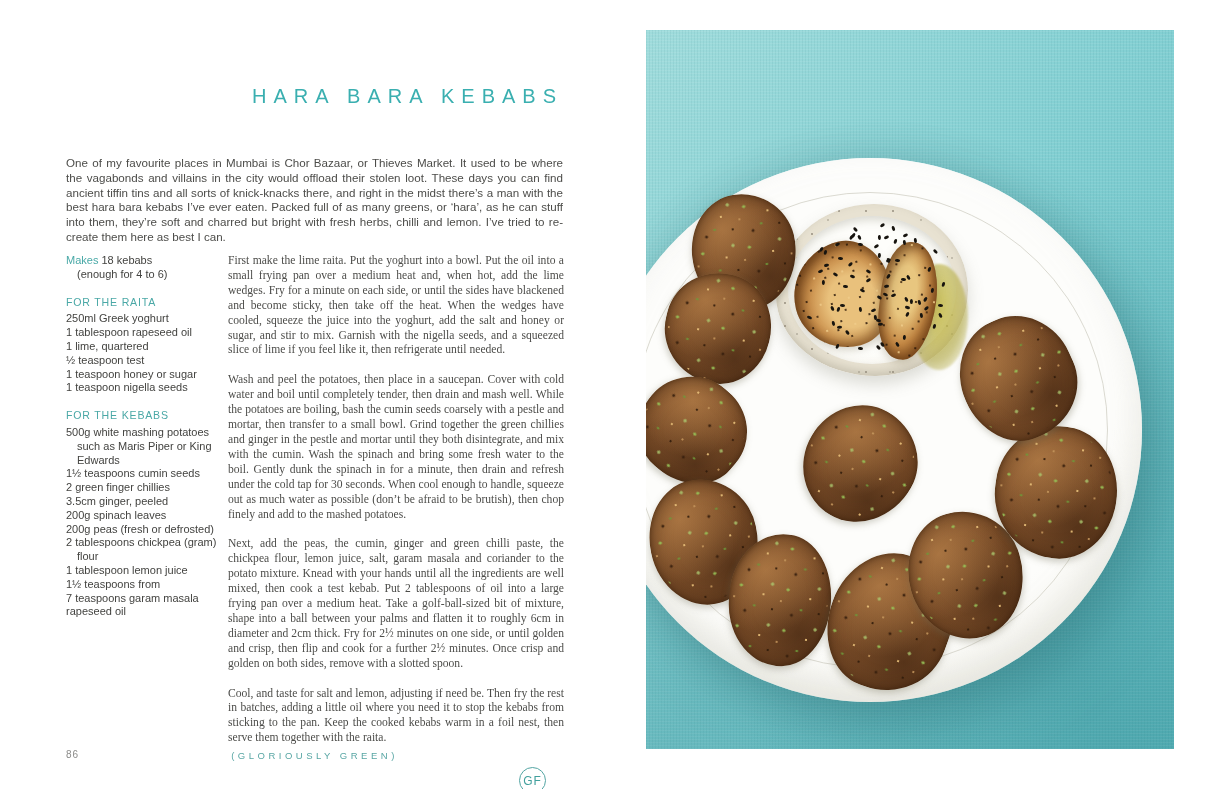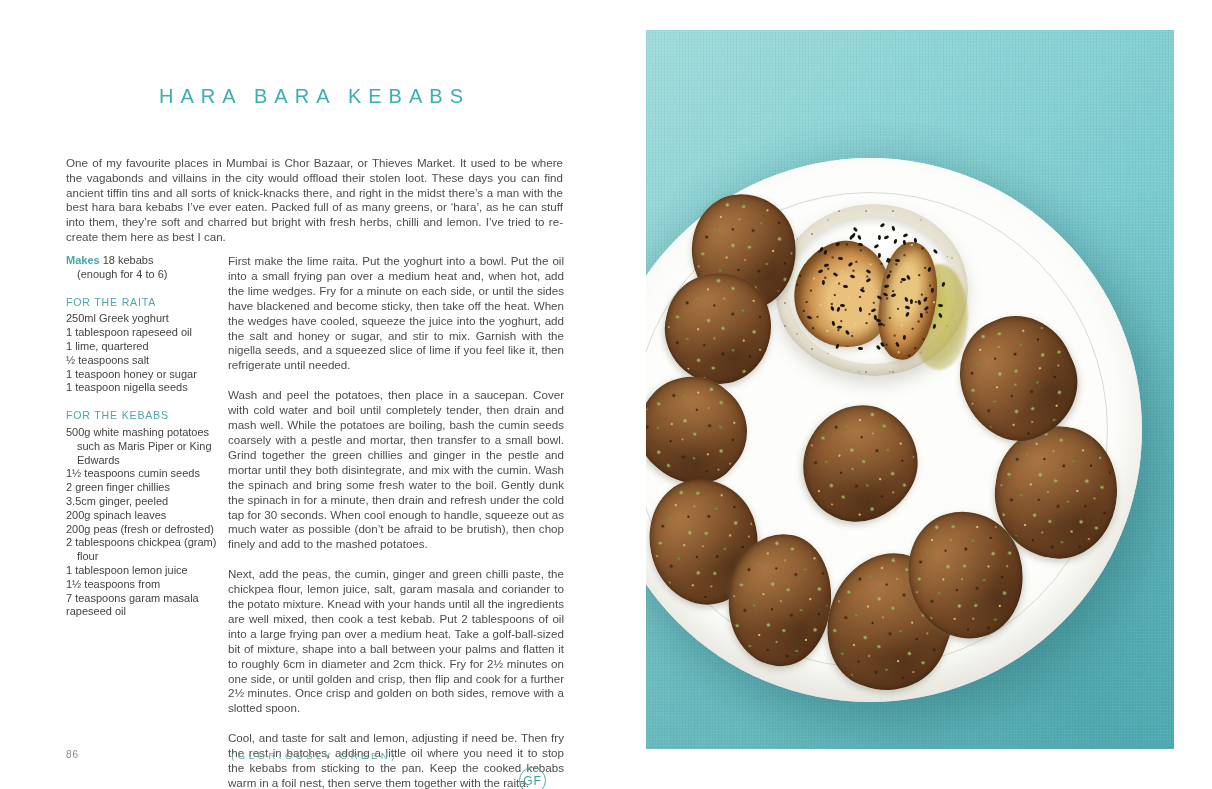--- a/index.html
+++ b/index.html
@@ -3,37 +3,37 @@
 <meta charset="utf-8">
 <style>
   * { margin:0; padding:0; box-sizing:border-box; }
   html,body { background:#ffffff; }
   #page {
     position:relative; width:1212px; height:789px; background:#ffffff;
     font-family:"Liberation Sans", sans-serif; color:#474744; overflow:hidden;
   }
 
   
-  .title-block { position:absolute; left:66px; top:82px; width:497px; text-align:center; }
+  .title-block { position:absolute; left:66px; top:82px; width:497px; text-align:right; }
   .title-line { font-size:20px; letter-spacing:7px; line-height:28px; color:#3aafb0; font-weight:400; }
 
   .intro { position:absolute; left:66px; top:156px; width:497px;
            font-size:11.6px; line-height:14.8px; text-align:justify; color:#4c4c49; }
 
   .ingredients { position:absolute; left:66px; top:254px; width:166px;
                  font-size:11px; line-height:13.8px; color:#434340; }
   .yield { margin-bottom:14px; }
-  .yield-label { color:#49a9a7;font-weight:bold; }
+  .yield-label { color:#49a9a7; }
   .yield-note { padding-left:11px; }
   .ing-head { color:#4aa8a6; letter-spacing:0.8px; font-size:10.6px; margin:14px 0 3px 0; }
   .ing-item { padding-left:11px; text-indent:-11px; }
 
   .method { position:absolute; left:228px; top:254px; width:336px;
             font-size:11.6px; line-height:14.9px; text-align:justify; color:#4c4c49; }
-  .method p { margin-bottom:15px; }
+  .method p { margin-bottom:15px;font-family:Liberation Serif, serif; }
 
   .footer-pagenum { position:absolute; left:66px; top:749px; font-size:10px; color:#8b8b89; letter-spacing:1px; }
   .footer-chapter { position:absolute; left:66px; top:750px; width:497px; text-align:center;
                     font-size:9.5px; letter-spacing:3.5px; color:#58a6a4; }
   .gf-badge { position:absolute; left:519px; top:767px; width:27px; height:27px;
               border:1.2px solid #53a5a3; border-radius:50%; color:#41a09d;
               font-size:12px; letter-spacing:1px; display:flex; align-items:center; justify-content:center; }
 
   
   .photo { position:absolute; left:646px; top:30px; width:528px; height:719px; overflow:hidden;
@@ -115,21 +115,21 @@
     <div class="yield">
       <span class="yield-label">Makes</span>
       <span>18 kebabs</span>
       <div class="yield-note">(enough for 4 to 6)</div>
     </div>
     <div id="ingredient-sections">
         <div class="ing-head">FOR THE RAITA</div>
         <div class="ing-item">250ml Greek yoghurt</div>
         <div class="ing-item">1 tablespoon rapeseed oil</div>
         <div class="ing-item">1 lime, quartered</div>
-        <div class="ing-item">½ teaspoons salt</div>
+        <div class="ing-item">½ teaspoon test</div>
         <div class="ing-item">1 teaspoon honey or sugar</div>
         <div class="ing-item">1 teaspoon nigella seeds</div>
         <div class="ing-head">FOR THE KEBABS</div>
         <div class="ing-item">500g white mashing potatoes such as Maris Piper or King Edwards</div>
         <div class="ing-item">1½ teaspoons cumin seeds</div>
         <div class="ing-item">2 green finger chillies</div>
         <div class="ing-item">3.5cm ginger, peeled</div>
         <div class="ing-item">200g spinach leaves</div>
         <div class="ing-item">200g peas (fresh or defrosted)</div>
         <div class="ing-item">2 tablespoons chickpea (gram) flour</div>

